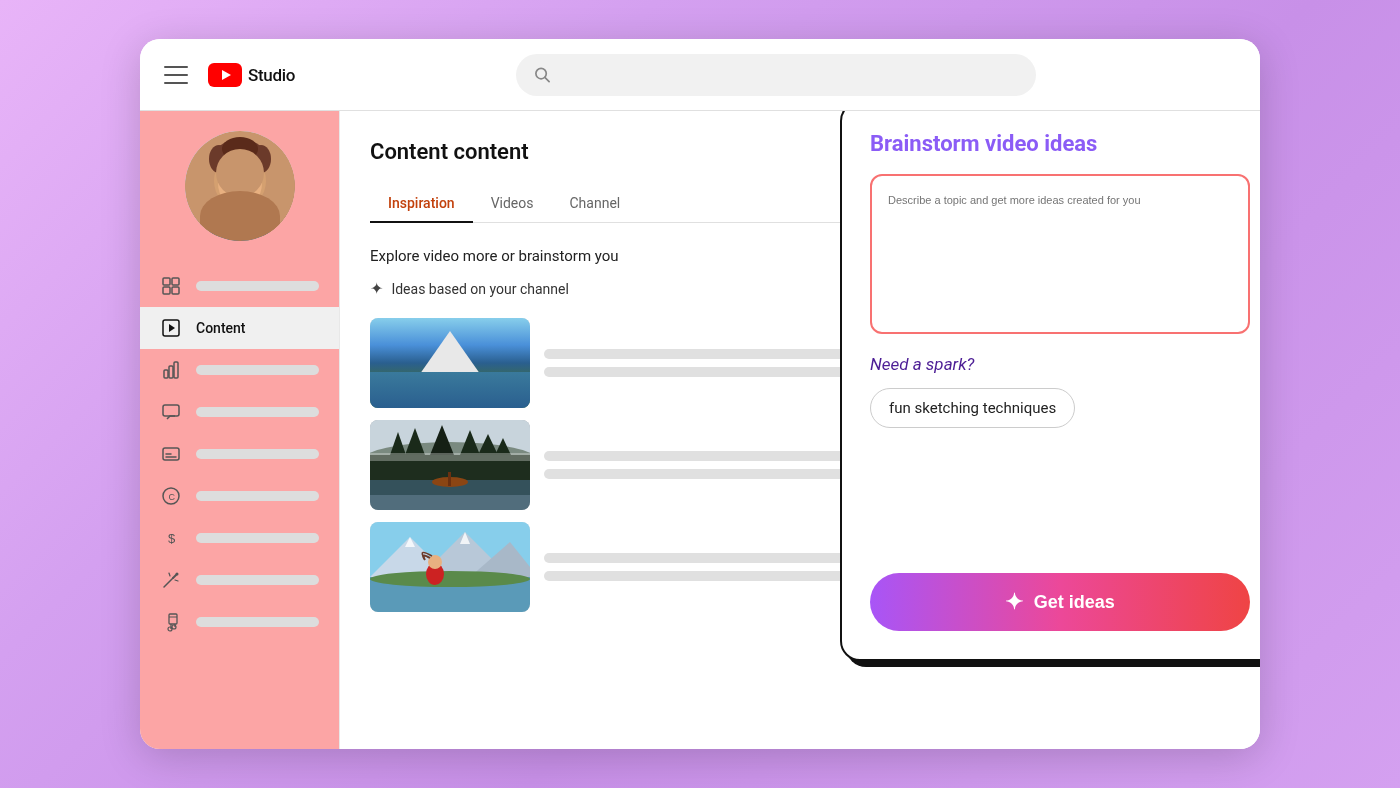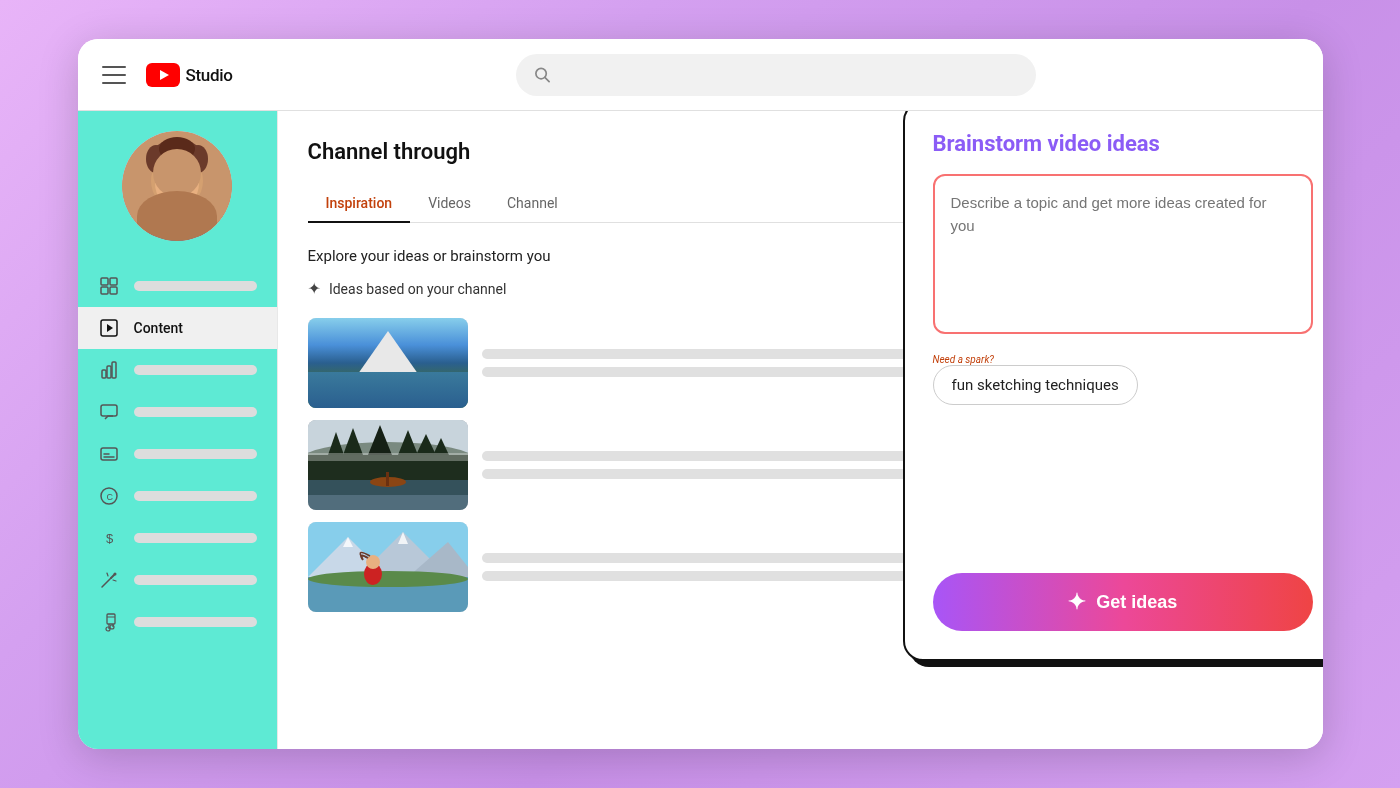--- a/index.html
+++ b/index.html
@@ -9,21 +9,21 @@
       height: 788px;
       overflow: hidden;
       background: linear-gradient(135deg, #e8b4f8 0%, #d4a0f0 30%, #c890e8 60%, #d4a0f0 100%);
       display: flex;
       align-items: center;
       justify-content: center;
       font-family: 'Roboto', Arial, sans-serif;
     }
 
     .main-window {
-      width: 1245px;
+      width: 1120px;
       height: 710px;
       background: #f9f9f9;
       border-radius: 20px;
       overflow: hidden;
       display: flex;
       flex-direction: column;
       box-shadow: 0 8px 40px rgba(0,0,0,0.18);
     }
 
     
@@ -98,21 +98,21 @@
     
     .body-area {
       display: flex;
       flex: 1;
       overflow: hidden;
     }
 
     
     .sidebar {
       width: 200px;
-      background: #5eead4;
+      background: #fca5a5;
       border-right: 1px solid #e8e8e8;
       display: flex;
       flex-direction: column;
       align-items: center;
       padding: 20px 0;
       gap: 0;
       flex-shrink: 0;
     }
 
     .avatar-container {
@@ -357,42 +357,40 @@
       color: #8b5cf6;
       margin-bottom: 18px;
     }
 
     .brainstorm-textarea {
       width: 100%;
       min-height: 160px;
       border: 2px solid #f87171;
       border-radius: 12px;
       padding: 16px;
-      font-size: 15px;
+      font-size: 11px;
       color: #aaa;
       resize: none;
       outline: none;
       font-family: Arial, sans-serif;
       margin-bottom: 20px;
       line-height: 1.5;
     }
 
     .spark-label {
-      font-size: 10px;
-      color: #c2410c;
+      font-size: 17px;
+      color: #4c1d95;
       font-style: italic;
-      margin-bottom: 0;
+      margin-bottom: 14px;
     }
 
     .suggestion-chips {
       display: flex;
-      flex-direction: column;
       gap: 28px;
       margin-bottom: 22px;
-      justify-content: center;
     }
 
     .chip {
       display: inline-block;
       padding: 10px 18px;
       border: 1.5px solid #ccc;
       border-radius: 24px;
       font-size: 15px;
       color: #222;
       cursor: pointer;
@@ -575,29 +573,29 @@
               <circle cx="9" cy="17" r="2" stroke="#555" stroke-width="1.2"></circle>
               <circle cx="13" cy="15" r="2" stroke="#555" stroke-width="1.2"></circle>
             </svg>
           </div>
           <div class="nav-label-placeholder"></div>
         </div>
       </div>
     </div>
 
     <div class="content-area">
-      <h1 class="channel-title">Channel through</h1>
+      <h1 class="channel-title">Content content</h1>
 
       <div class="tabs-row">
         <div class="tab-item active">Inspiration</div>
         <div class="tab-item">Videos</div>
         <div class="tab-item">Channel</div>
       </div>
 
-      <p class="explore-text">Explore your ideas or brainstorm you</p>
+      <p class="explore-text">Explore video more or brainstorm you</p>
 
       <div class="ideas-based-row">
         <span class="sparkle-icon">✦</span>
         <span class="ideas-based-label">Ideas based on your channel</span>
       </div>
 
       <div class="video-list">
 
         <div class="video-row">
           <div class="video-thumb">

